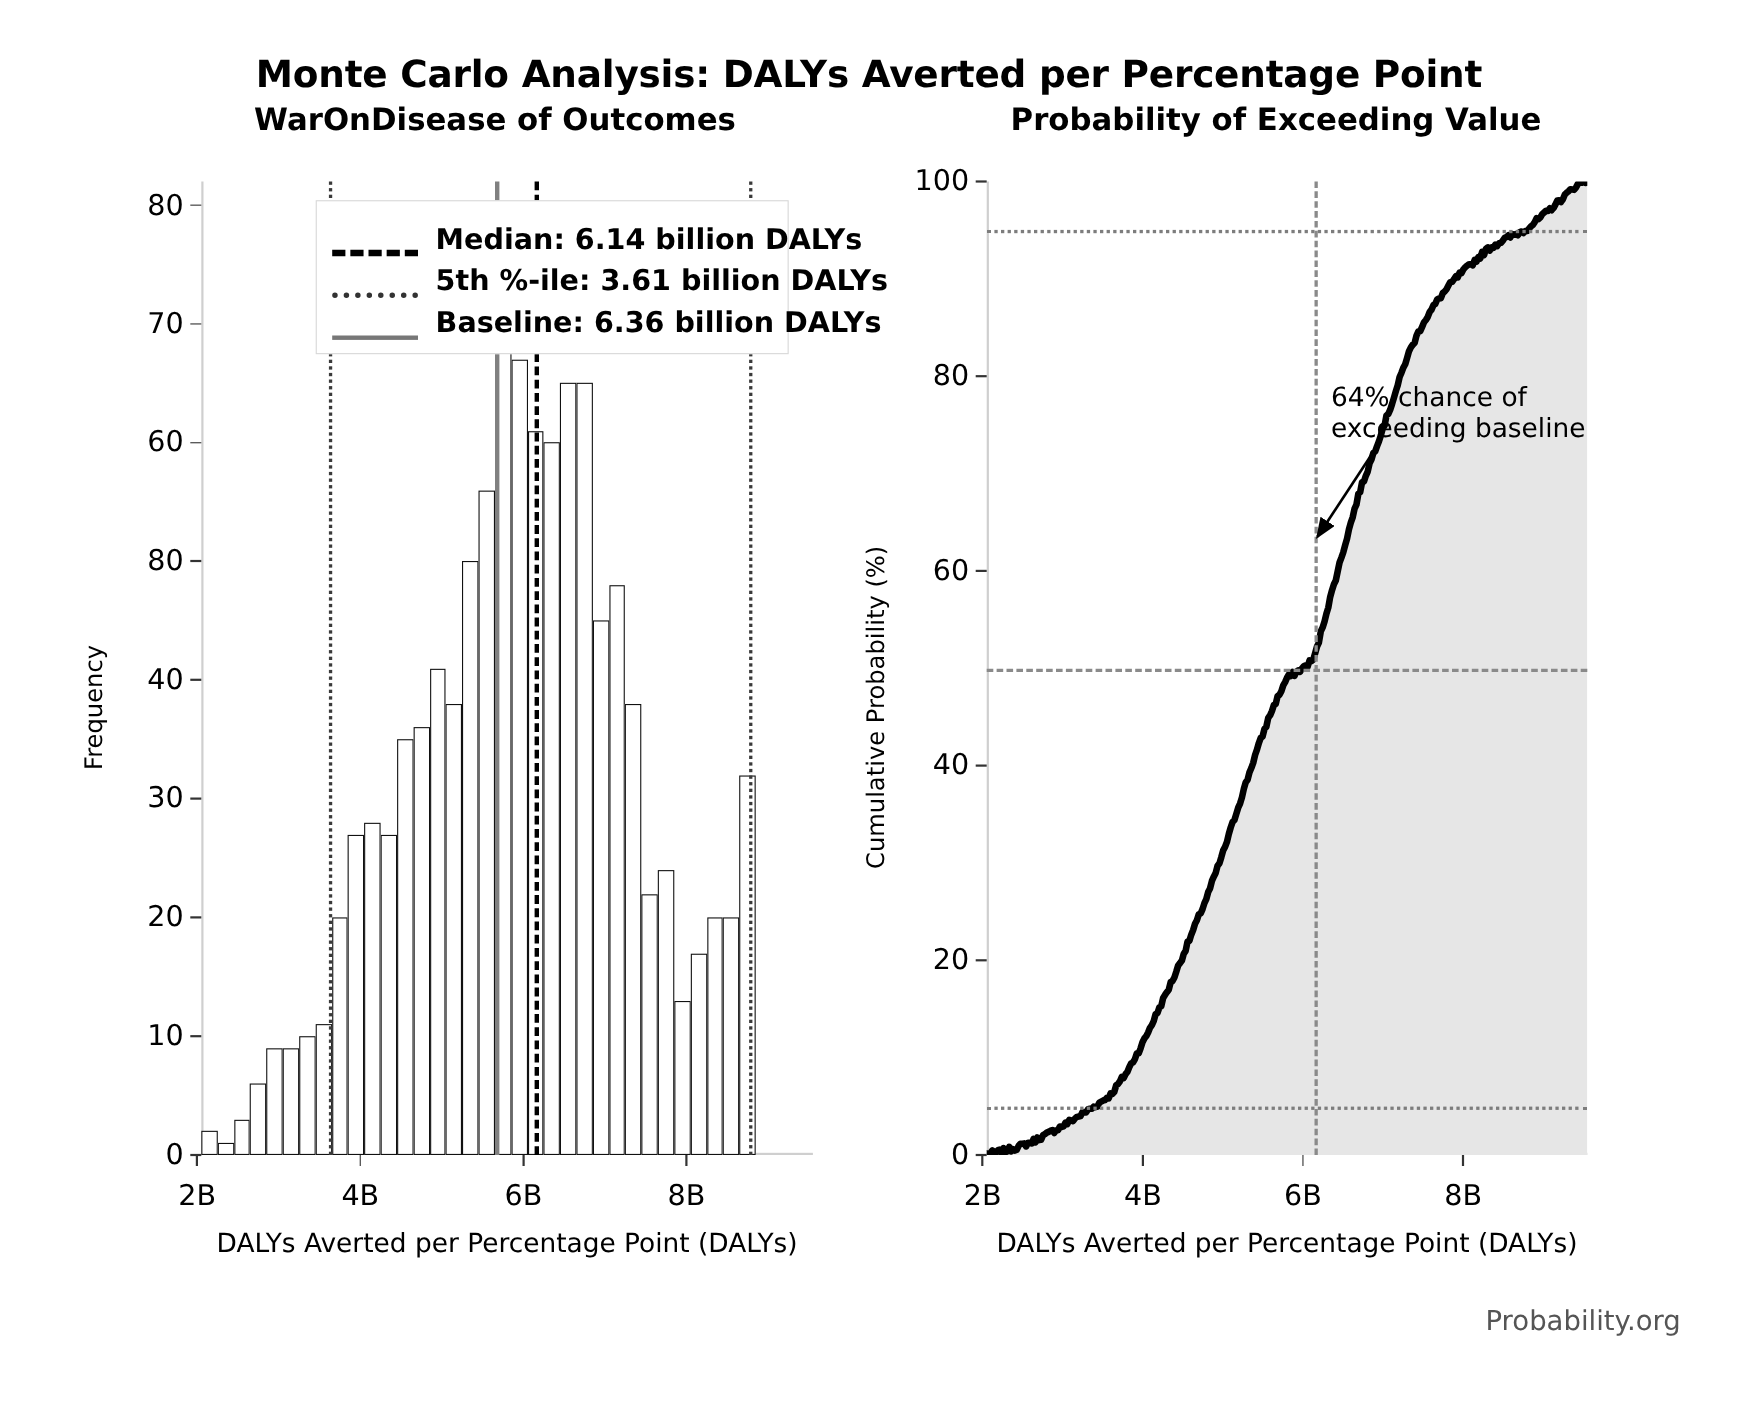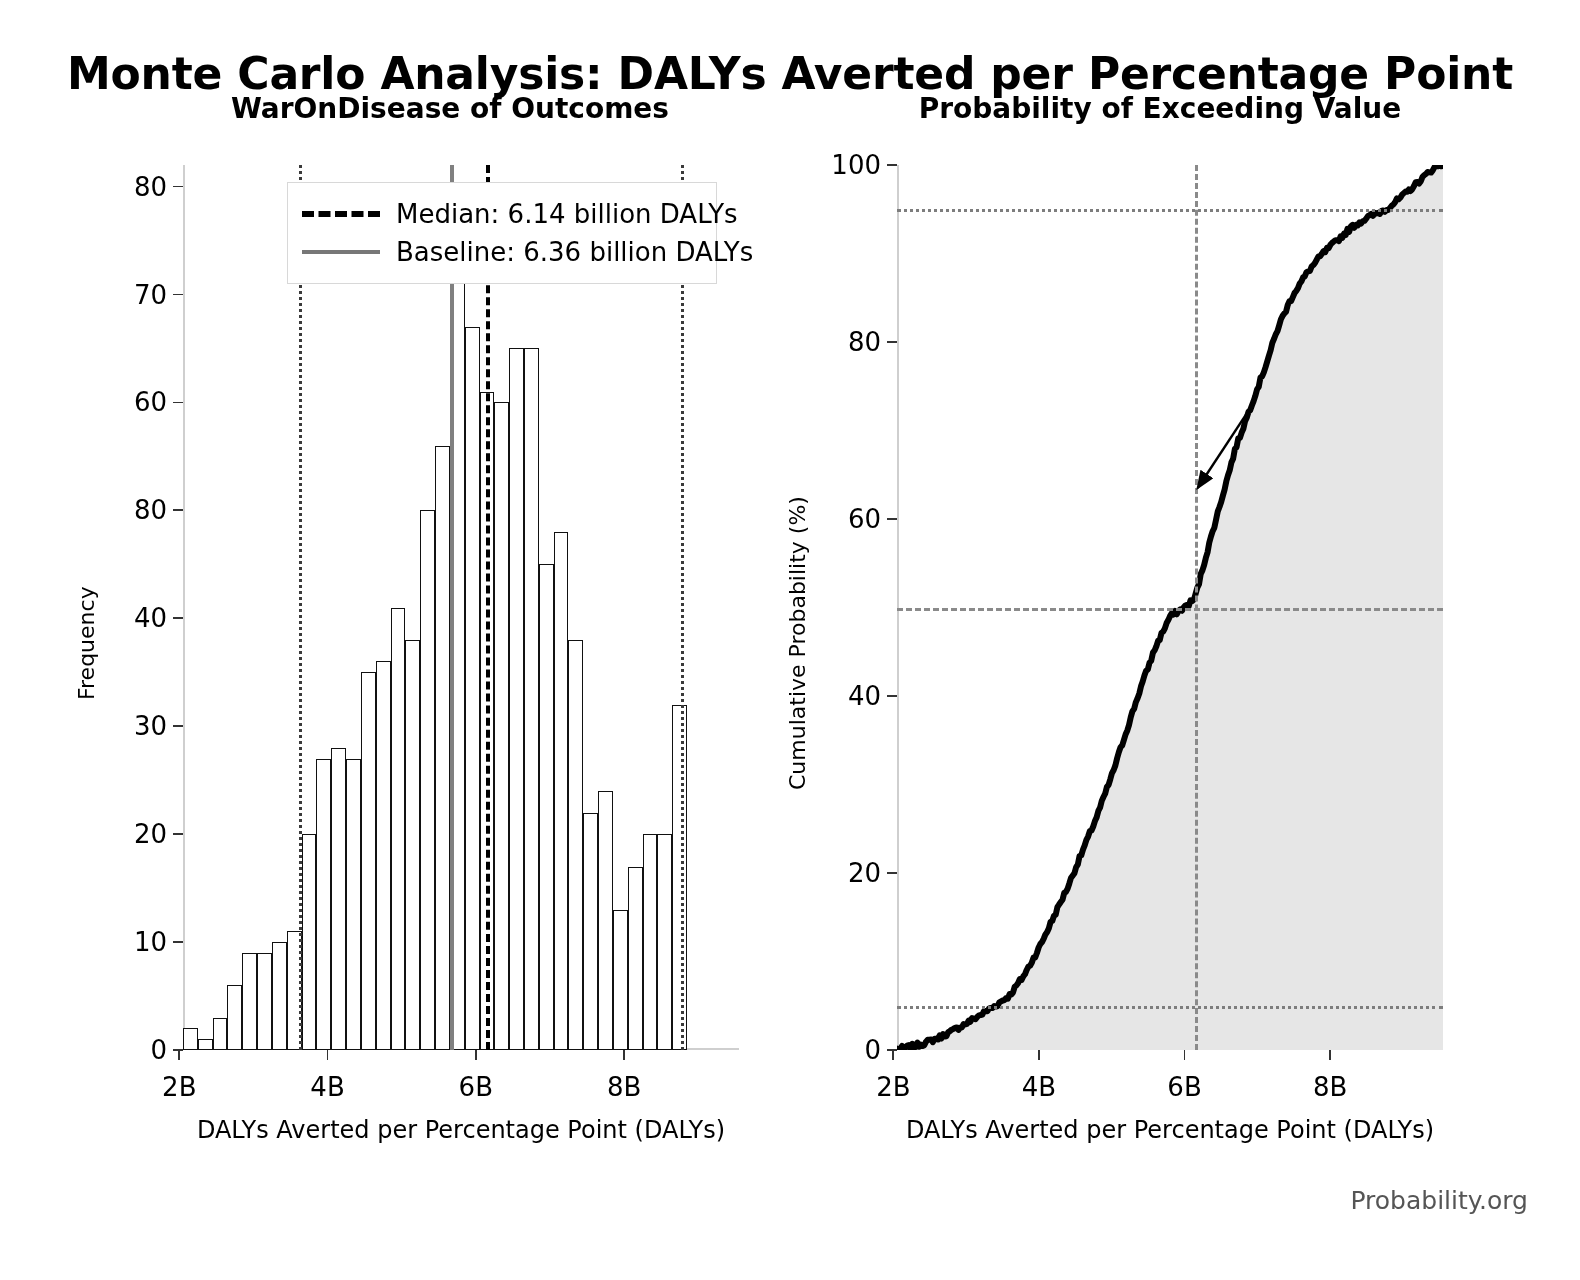--- a/index.html
+++ b/index.html
@@ -8,21 +8,21 @@
     background:#ffffff;
     font-family:"DejaVu Sans",sans-serif;
     overflow:hidden;
     position:relative;
   }
   .figure{position:absolute;left:0;top:0;width:1580px;height:1280px;}
 
   .suptitle{
     position:absolute;left:0;top:48px;width:1580px;text-align:center;
     font-family:"DejaVu Sans",sans-serif;
-    font-size:44px;font-weight:bold;color:#000;letter-spacing:-0.2px;
+    font-size:34px;font-weight:bold;color:#000;letter-spacing:-0.2px;
   }
   .paneltitle{
     position:absolute;
     font-family:"DejaVu Sans",sans-serif;
     font-size:28px;font-weight:bold;color:#000;text-align:center;
   }
   #title-left{left:120px;top:92px;width:660px;}
   #title-right{left:830px;top:92px;width:660px;}
 
   .axes{position:absolute;background:#ffffff;}
@@ -68,21 +68,21 @@
   .hline{position:absolute;left:0;right:0;height:0;}
   .hline.gdash{border-top:3.4px dashed #8a8a8a;}
   .hline.gdot{border-top:3.2px dotted #7d7d7d;}
 
   .legend{
     position:absolute;
     background:#ffffff;border:1.3px solid #d8d8d8;
     padding:12px 16px 12px 14px;
     box-sizing:border-box;
   }
-  .legend-row{display:flex;align-items:center;height:38px;}
+  .legend-row{display:flex;align-items:flex-end;height:38px;font-weight:bold;}
   .legend-key{width:78px;height:0;margin-right:16px;flex:0 0 78px;}
   .k-median{border-top:6px dashed #000;}
   .k-dot{border-top:5px dotted #333;}
   .k-solid{border-top:4px solid #777;}
   .legend-label{font-size:26px;color:#000;white-space:nowrap;}
 
   .cdf-fill{position:absolute;left:0;top:0;width:100%;height:100%;}
   .annot{
     position:absolute;font-size:24px;color:#000;line-height:1.15;white-space:pre;
   }
@@ -178,20 +178,24 @@
     <div class="axlabel-x">DALYs Averted per Percentage Point (DALYs)</div>
   </div>
   <div class="axlabel-y" style="left:74px;top:700px;transform:rotate(-90deg);">Frequency</div>
 
   <div class="legend" id="hist-legend" style="left:287px;top:182px;width:430px;">
     <div class="legend-row">
       <span class="legend-key k-median"></span>
       <span class="legend-label">Median: 6.14 billion DALYs</span>
     </div>
     <div class="legend-row">
+      <span class="legend-key k-dot"></span>
+      <span class="legend-label">5th %-ile: 3.61 billion DALYs</span>
+    </div>
+    <div class="legend-row">
       <span class="legend-key k-solid"></span>
       <span class="legend-label">Baseline: 6.36 billion DALYs</span>
     </div>
   </div>
 
   <div class="axes" id="ax-right" style="left:897px;top:165px;width:546px;height:885px;">
     <div class="spine spine-l"></div>
     <div class="spine spine-b"></div>
     <svg class="cdf-fill" id="cdf-svg" viewBox="0 0 546 885" preserveAspectRatio="none">
         <polygon points="0,885 0.00,883.64 1.71,884.82 3.41,883.36 5.12,880.91 6.82,882.17 8.53,882.59 10.24,880.66 11.94,880.07 13.65,883.75 15.36,878.85 17.06,882.26 18.77,881.93 20.47,877.62 22.18,881.75 23.89,879.76 25.59,881.05 27.30,880.22 29.01,876.67 30.71,874.83 32.42,874.77 34.12,874.48 35.83,877.15 37.54,873.83 39.24,873.81 40.95,874.49 42.66,870.31 44.36,873.49 46.07,869.09 47.77,871.46 49.48,871.21 51.19,867.02 52.89,866.08 54.60,864.65 56.31,863.94 58.01,862.91 59.72,862.43 61.42,864.94 63.13,862.53 64.84,862.52 66.54,859.11 68.25,859.52 69.96,858.94 71.66,855.52 73.37,856.80 75.07,853.03 76.78,853.53 78.49,854.24 80.19,851.93 81.90,850.35 83.61,850.08 85.31,849.61 87.02,845.94 88.72,846.07 90.43,846.23 92.14,843.43 93.84,843.02 95.55,842.90 97.26,841.01 98.96,841.53 100.67,841.02 102.37,837.32 104.08,836.40 105.79,835.49 107.49,835.03 109.20,833.02 110.91,833.59 112.61,828.98 114.32,829.51 116.02,827.52 117.73,821.59 119.44,820.40 121.14,817.95 122.85,814.03 124.56,814.97 126.26,811.46 127.97,809.26 129.68,804.99 131.38,801.64 133.09,800.71 134.79,797.79 136.50,792.61 138.21,792.50 139.91,788.01 141.62,782.50 143.33,779.02 145.03,777.02 146.74,773.71 148.44,769.39 150.15,767.00 151.86,763.18 153.56,756.87 155.27,755.97 156.98,750.82 158.68,749.80 160.39,742.19 162.09,739.48 163.80,737.01 165.51,734.72 167.21,727.91 168.92,726.90 170.63,723.60 172.33,718.45 174.04,712.75 175.74,710.60 177.45,708.22 179.16,702.02 180.86,699.40 182.57,690.95 184.28,690.28 185.98,684.68 187.69,680.44 189.39,674.81 191.10,671.52 192.81,666.14 194.51,665.49 196.22,661.48 197.93,656.03 199.63,652.37 201.34,645.97 203.04,642.66 204.75,635.87 206.46,632.01 208.16,628.68 209.87,622.01 211.58,619.90 213.28,614.28 214.99,608.07 216.69,604.96 218.40,600.38 220.11,593.21 221.81,587.28 223.52,582.21 225.23,580.40 226.93,574.90 228.64,569.25 230.34,565.48 232.05,559.87 233.76,552.13 235.46,546.20 237.17,543.83 238.88,537.11 240.58,533.22 242.29,528.52 243.99,521.35 245.70,516.48 247.41,510.47 249.11,505.83 250.82,504.41 252.53,497.62 254.23,495.69 255.94,487.60 257.64,485.31 259.35,481.30 261.06,475.82 262.76,475.02 264.47,467.82 266.18,466.57 267.88,463.33 269.59,458.07 271.29,455.11 273.00,451.08 274.71,448.21 276.41,449.52 278.12,445.89 279.83,449.27 281.53,445.75 283.24,444.40 284.94,445.73 286.65,442.53 288.36,440.51 290.06,439.91 291.77,441.03 293.48,435.44 295.18,436.00 296.89,434.72 298.59,428.87 300.30,422.73 302.01,419.16 303.71,409.06 305.42,405.38 307.13,400.00 308.83,392.93 310.54,387.37 312.24,377.75 313.95,371.51 315.66,366.20 317.36,362.73 319.07,354.59 320.78,346.38 322.48,341.97 324.19,337.01 325.89,330.61 327.60,324.68 329.31,316.32 331.01,310.18 332.72,305.27 334.43,297.37 336.13,293.74 337.84,283.96 339.54,282.30 341.25,273.35 342.96,272.82 344.66,267.57 346.37,263.73 348.08,256.14 349.78,252.70 351.49,246.86 353.19,245.34 354.90,240.53 356.61,236.16 358.31,230.91 360.02,224.43 361.73,221.86 363.43,212.69 365.14,211.30 366.84,207.42 368.55,202.18 370.26,196.46 371.96,190.57 373.67,185.16 375.38,177.70 377.08,173.83 378.79,169.20 380.49,166.15 382.20,160.36 383.91,154.24 385.61,150.82 387.32,148.42 389.03,146.79 390.73,140.05 392.44,136.33 394.14,136.04 395.85,132.14 397.56,128.00 399.26,125.88 400.97,123.10 402.68,118.67 404.38,116.47 406.09,112.42 407.79,111.36 409.50,107.21 411.21,106.34 412.91,106.06 414.62,101.49 416.33,100.05 418.03,97.90 419.74,94.63 421.44,91.52 423.15,91.23 424.86,88.82 426.56,86.03 428.27,87.16 429.97,82.74 431.68,83.21 433.39,79.82 435.09,77.87 436.80,76.43 438.51,75.21 440.21,75.20 441.92,76.13 443.63,71.33 445.33,72.80 447.04,68.70 448.74,69.92 450.45,63.88 452.16,66.92 453.86,61.29 455.57,59.94 457.28,62.79 458.98,59.83 460.69,60.42 462.39,57.38 464.10,58.60 465.81,56.15 467.51,55.75 469.22,53.68 470.93,51.11 472.63,50.36 474.34,48.88 476.04,50.85 477.75,47.85 479.46,48.44 481.16,47.82 482.87,48.92 484.58,45.98 486.28,45.44 487.99,46.78 489.69,44.99 491.40,44.90 493.11,42.78 494.81,40.70 496.52,39.41 498.22,36.96 499.93,33.39 501.64,34.25 503.34,32.66 505.05,29.71 506.76,28.15 508.46,26.59 510.17,26.85 511.88,24.40 513.58,26.03 515.29,24.17 516.99,21.05 518.70,17.26 520.41,17.07 522.11,18.58 523.82,16.19 525.52,11.91 527.23,10.19 528.94,8.93 530.64,7.06 532.35,7.36 534.06,7.59 535.76,5.38 537.47,2.15 539.18,1.01 540.88,1.16 542.59,0.00 544.29,1.31 546.00,1.01 546,885" fill="#e6e6e6" stroke="none"></polygon>
@@ -232,15 +236,17 @@
         <div class="ticklabel-x" style="left: 141.96px;">4B</div>
         <div class="tick-x" style="left: 286.66px;"></div>
         <div class="ticklabel-x" style="left: 287.56px;">6B</div>
         <div class="tick-x" style="left: 432.26px;"></div>
         <div class="ticklabel-x" style="left: 433.16px;">8B</div>
       </div>
     <div class="axlabel-x">DALYs Averted per Percentage Point (DALYs)</div>
   </div>
   <div class="axlabel-y" style="left:785px;top:790px;transform:rotate(-90deg);">Cumulative Probability (%)</div>
 
+  <div class="annot" id="cdf-annotation" style="left:1210px;top:348px;">64% chance of
+exceeding baseline</div>
 
   <div class="footer">Probability.org</div>
 </div>
 
 </body></html>

